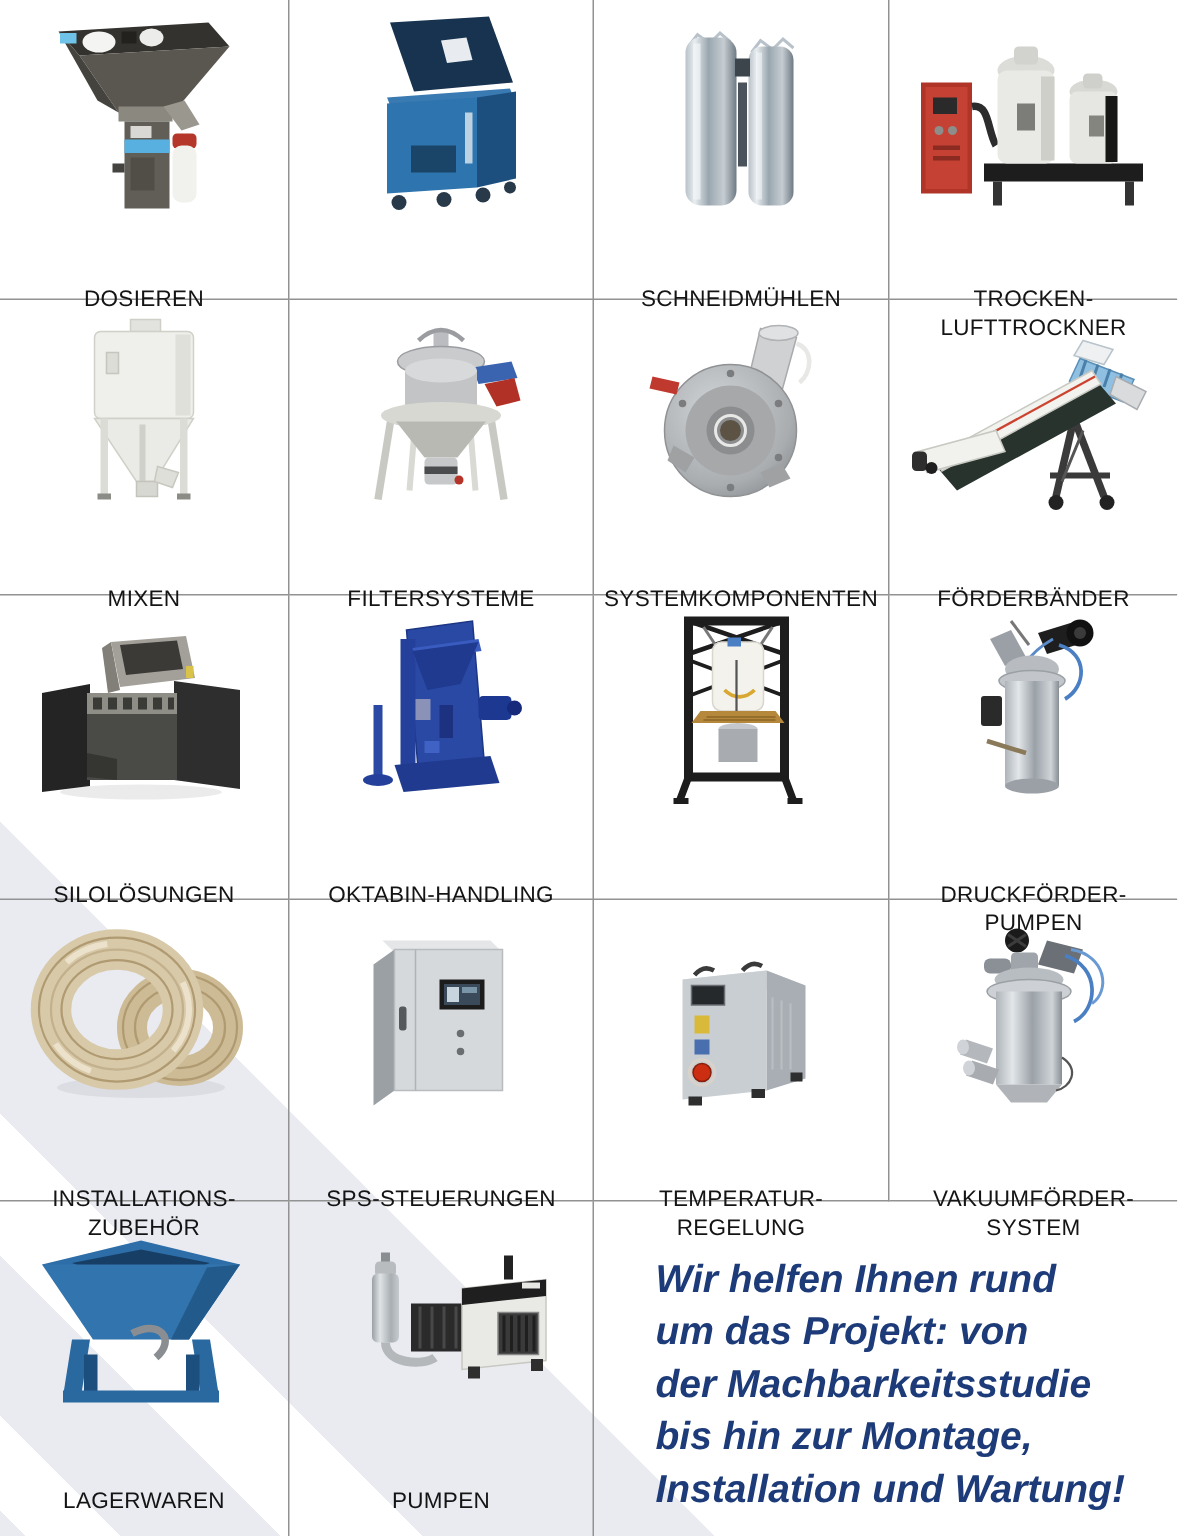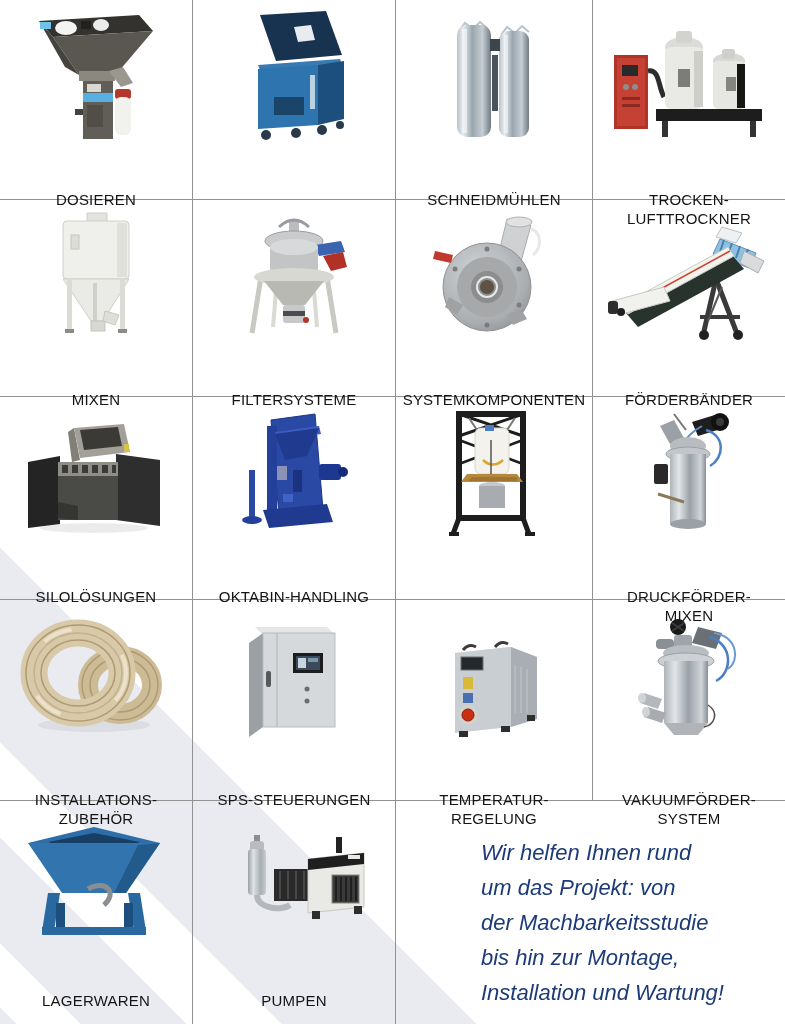--- a/index.html
+++ b/index.html
@@ -27,22 +27,22 @@
   .art{position:absolute;left:0;right:0;top:8px;height:142px;
        display:flex;align-items:center;justify-content:center;}
   .label{
     position:absolute;left:2px;right:2px;top:154px;text-align:center;
     font-size:15px;line-height:19px;font-weight:normal;color:#141414;
     letter-spacing:.2px;white-space:pre-line;margin-top:36px;
   }
   .promo{grid-column:3/5;}
   .promo-text{
     position:absolute;left:41px;top:34px;
-    font-size:22px;line-height:35px;font-weight:normal;font-style:italic;
-    color:#1d3b78;white-space:pre-line;margin-left:44px;
+    font-size:26px;line-height:35px;font-weight:bold;font-style:italic;
+    color:#1d3b78;white-space:pre-line;
   }
   svg{display:block;}
 </style>
 </head>
 <body>
 
 <svg width="0" height="0" style="position:absolute" aria-hidden="true">
   <defs>
     <linearGradient id="gMetal" x1="0" y1="0" x2="1" y2="0">
       <stop offset="0" stop-color="#b9c2c9"></stop>
@@ -344,21 +344,21 @@
           <path d="M88,20 C70,30 64,44 60,56" stroke="#5a8ac8" stroke-width="2" fill="none"></path>
           <ellipse cx="74" cy="40" rx="18" ry="9" fill="#b8bcc0"></ellipse>
           <ellipse cx="74" cy="48" rx="22" ry="7" fill="#c2c6ca" stroke="#9aa0a4"></ellipse>
           <rect x="56" y="48" width="36" height="70" fill="url(#gSteel)"></rect>
           <ellipse cx="74" cy="118" rx="18" ry="5" fill="#9aa0a5"></ellipse>
           <rect x="40" y="58" width="14" height="20" rx="2" fill="#2a2a2a"></rect>
           <line x1="44" y1="88" x2="70" y2="96" stroke="#8a7a5a" stroke-width="3"></line>
         </svg>
       </div>
       <div class="label">DRUCKFÖRDER-
-MIXEN</div>
+PUMPEN</div>
     </div>
 
     <div class="cell br bb">
       <div class="art">
         <svg width="160" height="140" viewBox="0 0 160 140">
           <ellipse cx="78" cy="116" rx="56" ry="7" fill="#000" opacity=".06"></ellipse>
           <ellipse cx="104" cy="76" rx="32" ry="29" fill="none" stroke="#cdbb96" stroke-width="20"></ellipse>
           <ellipse cx="104" cy="76" rx="38" ry="35" fill="none" stroke="#b09a72" stroke-width="1.5"></ellipse>
           <ellipse cx="104" cy="76" rx="30" ry="27" fill="none" stroke="#b09a72" stroke-width="1.5"></ellipse>
           <ellipse cx="62" cy="64" rx="44" ry="40" fill="none" stroke="#d8c9a8" stroke-width="27"></ellipse>

